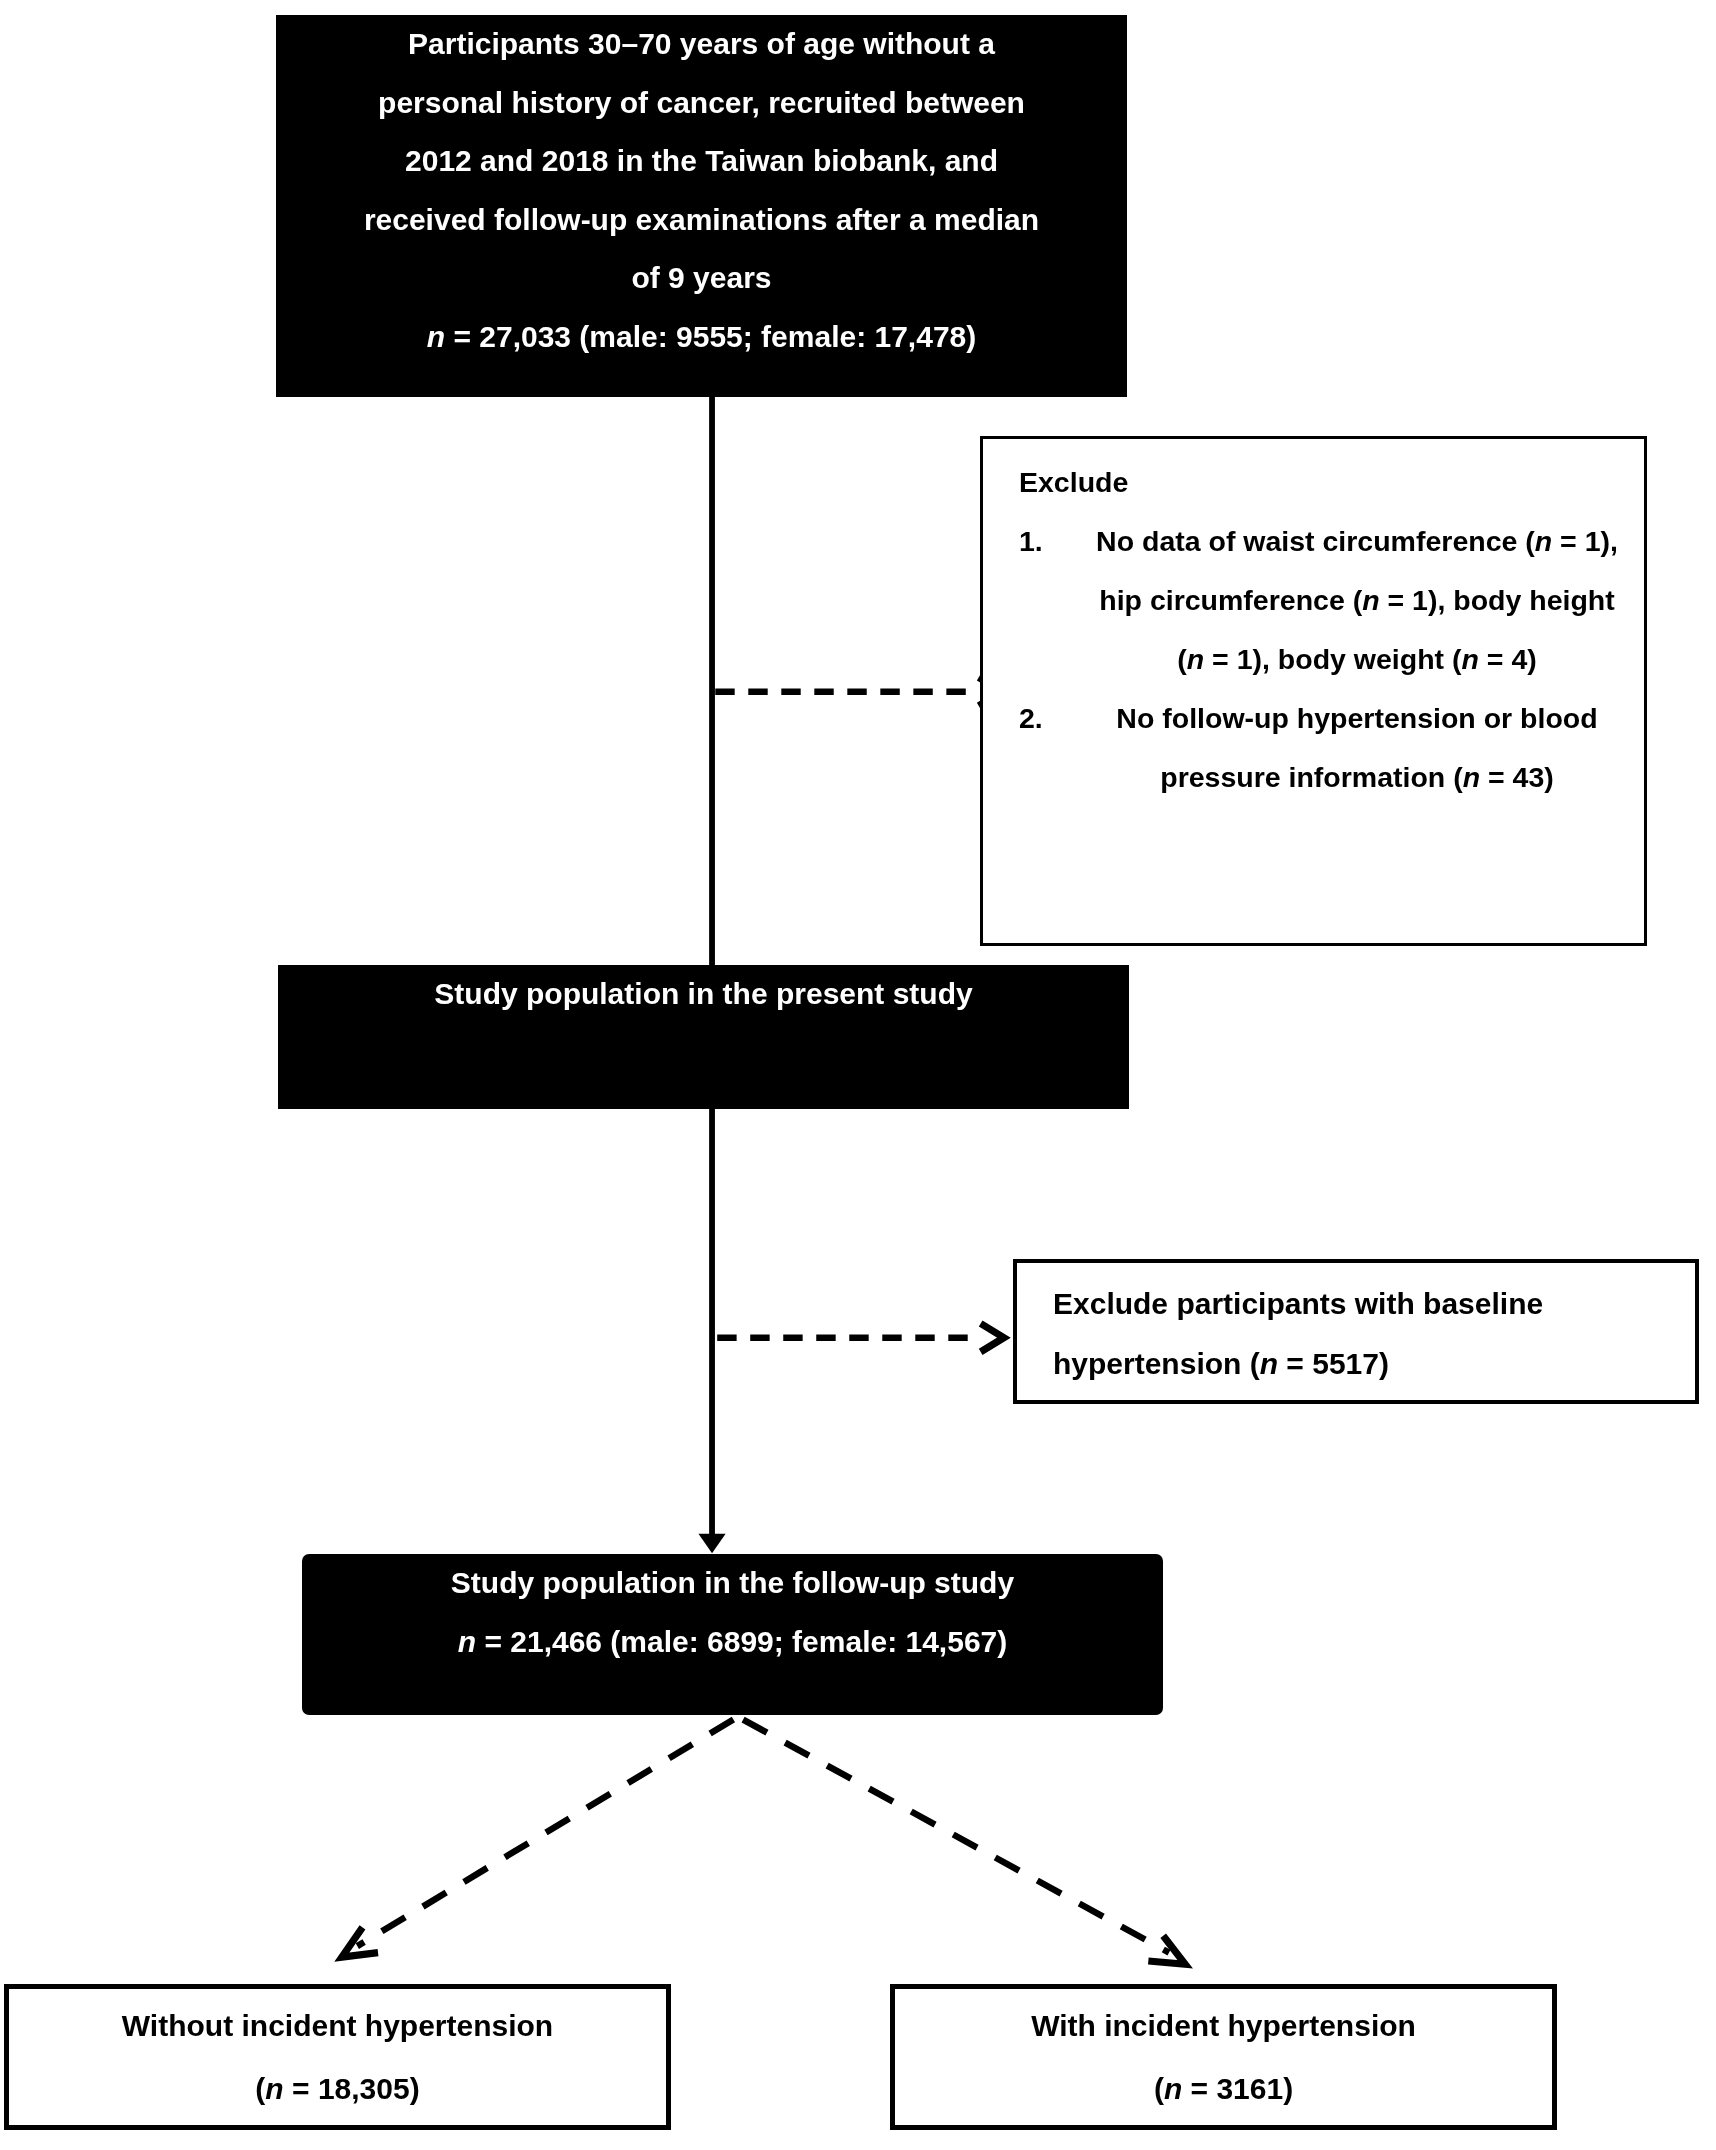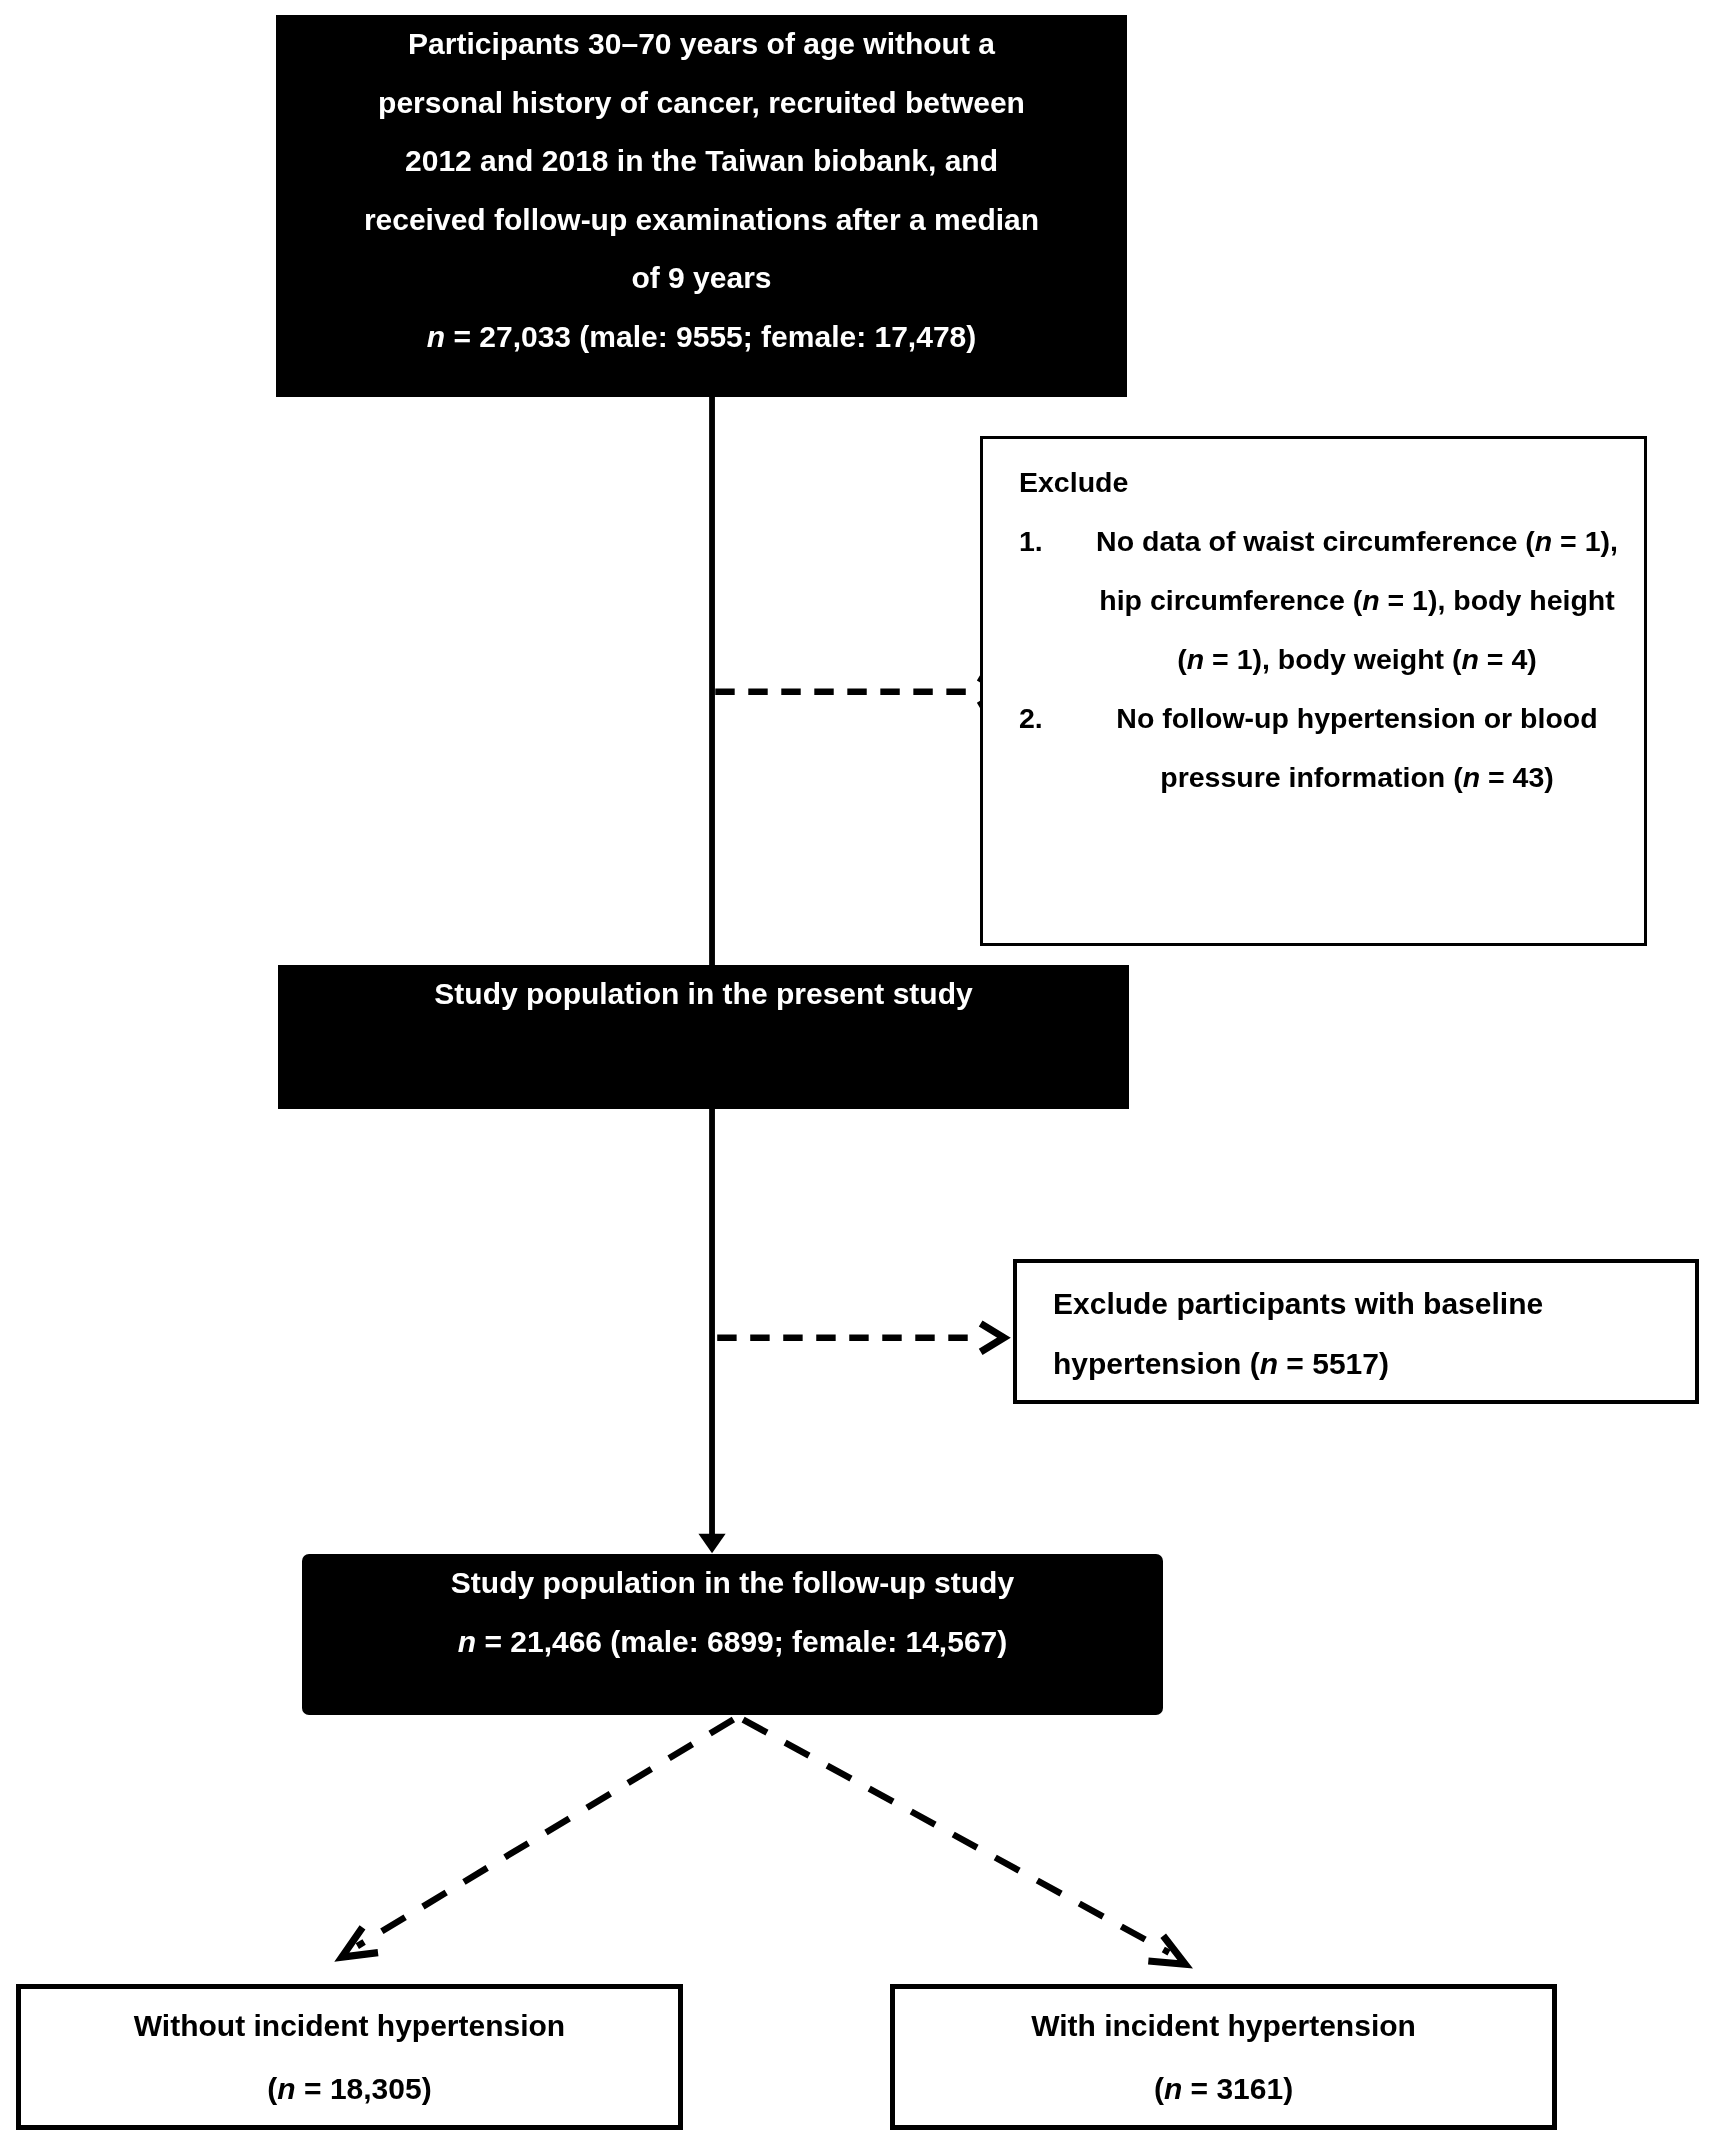--- a/index.html
+++ b/index.html
@@ -65,21 +65,21 @@
     font-size: 30px; line-height: 2.0;
     padding: 6.5px 23px 6.5px 36px;
     display: flex; flex-direction: column; justify-content: flex-end;
   }
   .box-bottom {
     border-width: 5.2px;
     display: flex; flex-direction: column; justify-content: center;
     text-align: center;
     font-size: 30px; line-height: 2.1;
   }
-  #box-without { left: 16px;   top: 1984px; width: 667px; height: 146px; text-align: center; }
+  #box-without { left: 4px;   top: 1984px; width: 667px; height: 146px; text-align: center; }
   #box-with    { left: 890px; top: 1984px; width: 667px; height: 146px; }
 
   i { font-style: italic; }
 </style>
 </head>
 <body>
 
 <div id="page">
 
   <svg id="arrows" viewBox="0 0 2651 3322" xmlns="http://www.w3.org/2000/svg">

